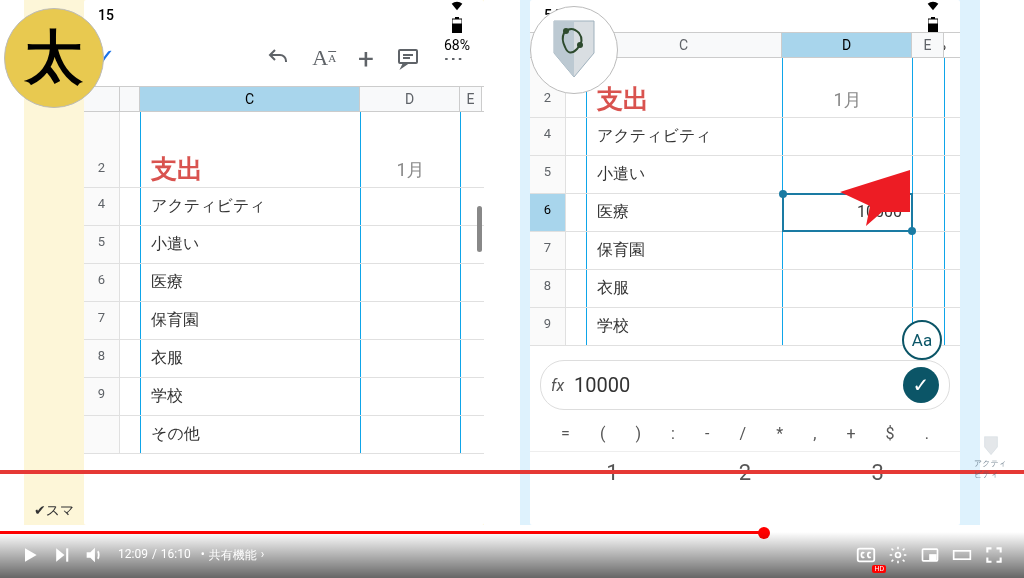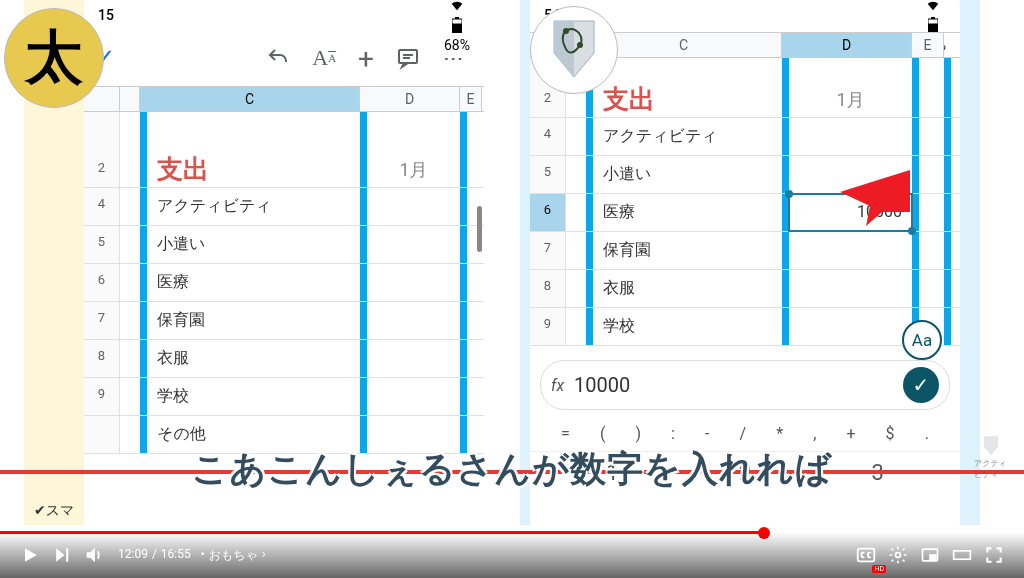--- a/index.html
+++ b/index.html
@@ -27,21 +27,21 @@
   
   .sheet { position: relative; }
   .col-headers { display: flex; border-bottom: 1px solid #ccc; border-top: 1px solid #ccc; }
   .row-num-spacer { width: 36px; border-right: 1px solid #ccc; background: #f8f9fa; }
   .col-h { flex: 0 0 auto; text-align: center; font-size: 14px; color: #5f6368; background: #f8f9fa; padding: 4px 0; border-right: 1px solid #ccc; }
   .col-h.selected { background: #a8d5ec; color: #000; }
   
   .sheet-body .srow { display: flex; border-bottom: 1px solid #e0e0e0; }
   .srow .rn { width: 36px; text-align: center; font-size: 13px; color: #5f6368; background: #fafafa; border-right: 1px solid #e0e0e0; padding: 8px 0; }
   .srow .rn.selected { background: #a8d5ec; color: #000; }
-  .srow .cell { flex: 0 0 auto; border-right: 7px solid #0ea5e9; padding: 8px 10px; font-size: 16px; color: #333; text-align: left; }
+  .srow .cell { flex: 0 0 auto; border-right: 1px solid #0ea5e9; padding: 8px 10px; font-size: 16px; color: #333; text-align: left; }
   .srow.tall { height: 76px; }
   .srow.tall .rn { padding-top: 48px; }
   .srow.tall .cell.title { color: #d9534f; font-size: 26px; font-weight: 600; padding-top: 40px; }
   .srow.tall .cell.month { color: #888; font-size: 18px; padding-top: 46px; text-align: center; }
   
   .cell.val { text-align: right; }
   .cell.active { position: relative; }
   .cell.active::after { content: ""; position: absolute; inset: -1px; border: 2px solid #1a7ba3; pointer-events: none; }
   .cell.active .dot { position: absolute; width: 8px; height: 8px; background: #1a7ba3; border-radius: 50%; }
   .cell.active .dot.br { bottom: -4px; right: -4px; }
@@ -325,21 +325,20 @@
   </div>
 
   <div class="logo-r">
     <svg width="26" height="30" viewBox="0 0 50 62">
         <path d="M5 2 L45 2 L45 34 L25 58 L5 34 Z" fill="#d9dee2" stroke="#9fb1bd"></path>
       </svg>
     <span>アクティビティ</span>
   </div>
 
   <div class="redline"></div>
-  <div class="caption">こあこんしぇるさんが数字を入れれば</div>
 
   <span style="position:absolute; left:34px; bottom:12px; font-size:14px; color:#333;">✔<span>スマ</span></span>
 
 </div>
 
 <div class="progress">
     <div class="played"></div>
   </div>
 
 <div class="controls">
@@ -356,23 +355,23 @@
     </div>
   <div class="cbtn">
       <svg width="22" height="22" viewBox="0 0 24 24" fill="#fff">
         <path d="M4 9v6h4l5 5V4L8 9H4z"></path>
         <path d="M16 8c1.5 1 1.5 7 0 8" fill="none" stroke="#fff" stroke-width="2"></path>
       </svg>
     </div>
   <div class="time-disp">
     <span>12:09</span>
       <span>/</span>
-      <span>16:55</span>
+      <span>16:10</span>
     <span style="margin-left:6px;">•</span>
-    <span>おもちゃ</span>
+    <span>共有機能</span>
     <span>›</span>
   </div>
   <div class="spacer"></div>
   <div class="cbtn" style="position:relative;">
     <svg width="22" height="22" viewBox="0 0 24 24" fill="none" stroke="#fff" stroke-width="2">
         <rect x="3" y="5" width="18" height="14" rx="2"></rect>
         <path d="M10 10c-1-1-3-1-3 2s2 3 3 2M17 10c-1-1-3-1-3 2s2 3 3 2"></path>
       </svg>
     <span style="position:absolute; bottom:-2px; right:-4px; background:#f00; color:#fff; font-size:7px; padding:0 2px; border-radius:2px;">HD</span>
   </div>

